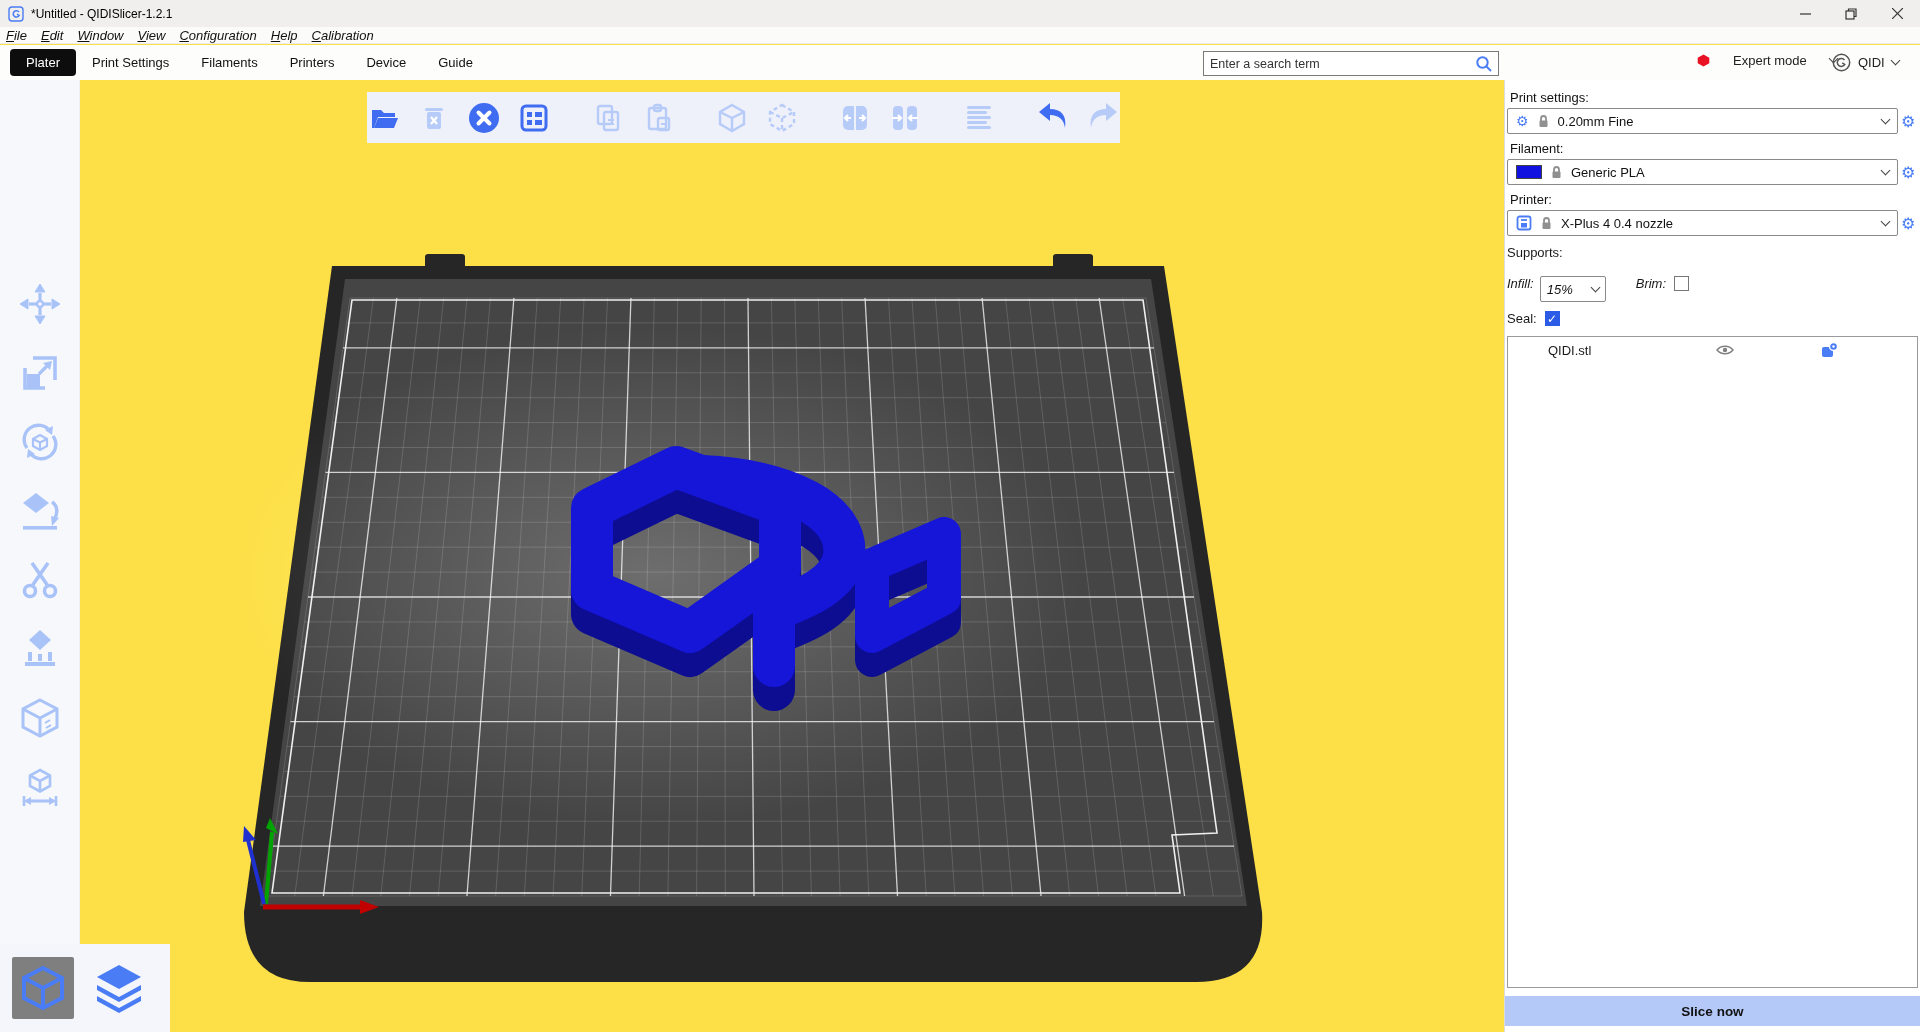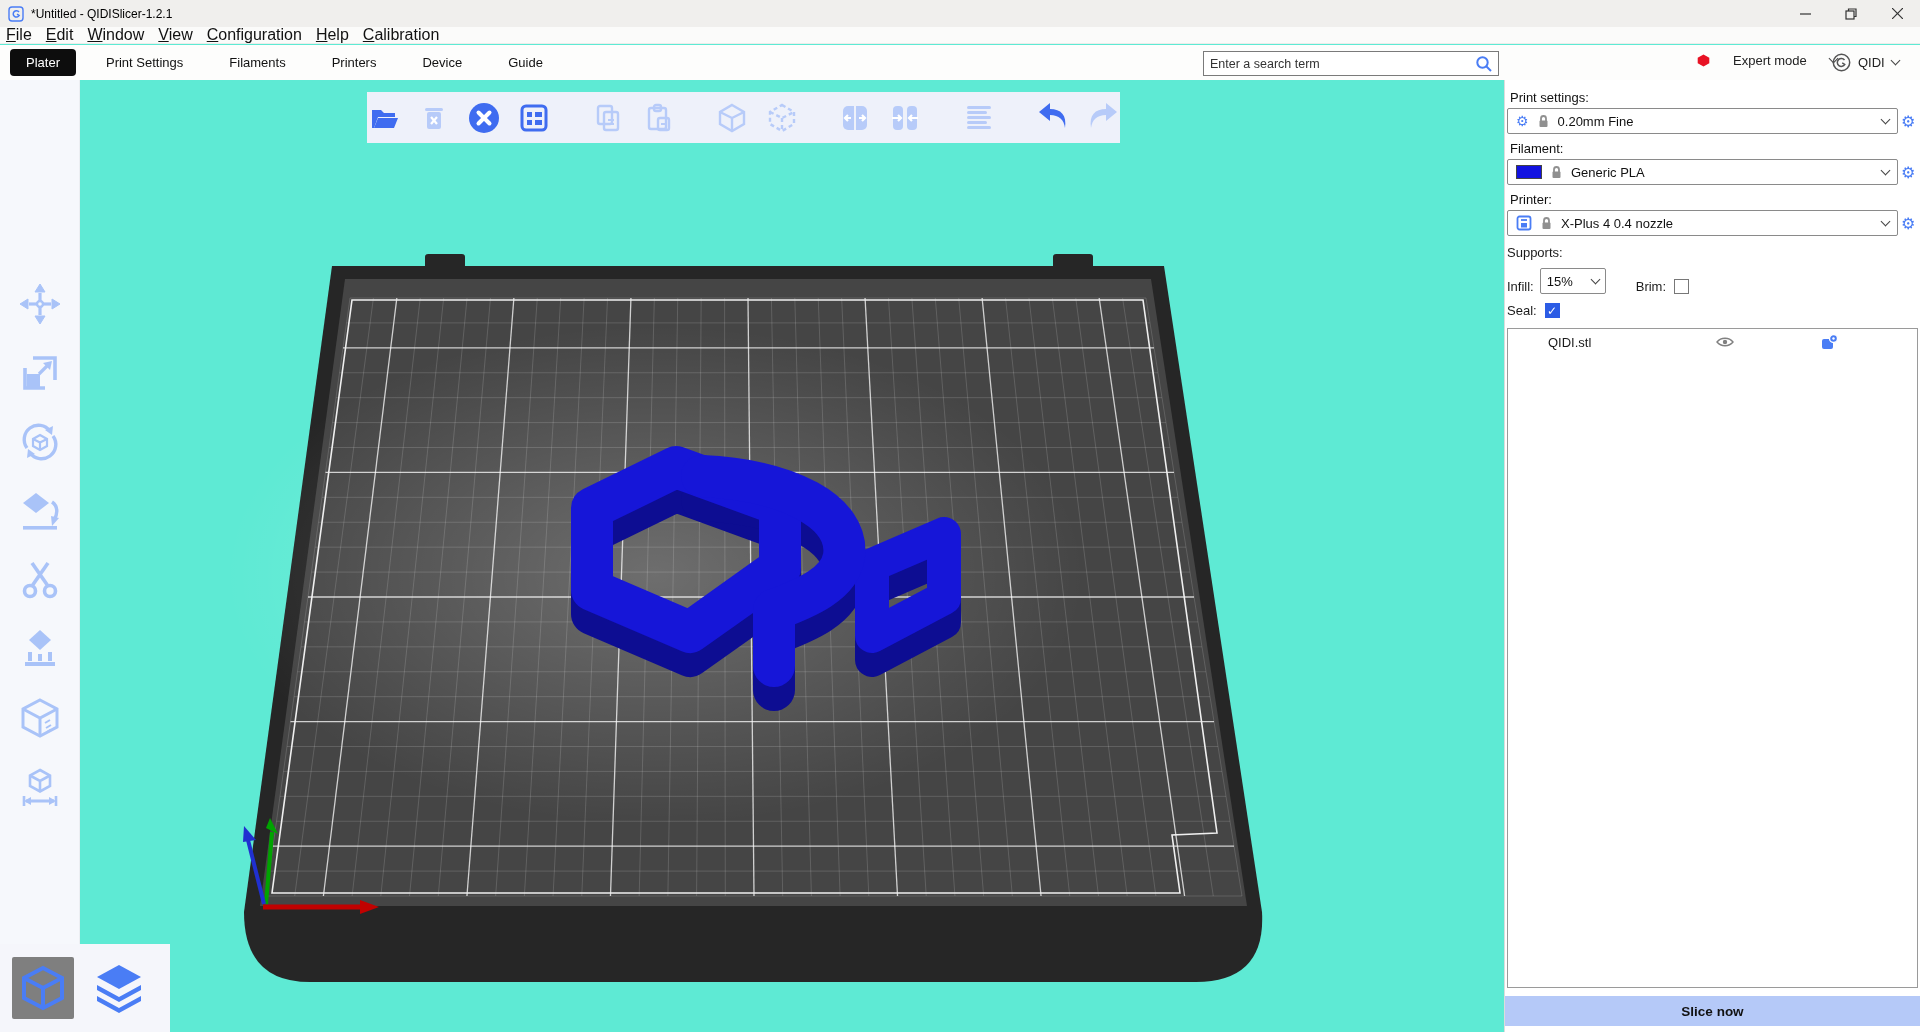--- a/index.html
+++ b/index.html
@@ -1,37 +1,37 @@
 <!DOCTYPE html>
 <html><head>
 <meta charset="utf-8">
 <style>
   * { margin:0; padding:0; box-sizing:border-box; }
   html,body { width:1920px; height:1032px; overflow:hidden; background:#fff;
     font-family:"Liberation Sans","DejaVu Sans",sans-serif; font-size:13px; color:#1a1a1a; }
-  #app { position:relative; width:1920px; height:1032px; background:#5eead4; }
+  #app { position:relative; width:1920px; height:1032px; background:#fde047; }
 
   
   .titlebar { position:absolute; left:0; top:0; width:1920px; height:27px; background:#f0efed;
     display:flex; align-items:center; }
   .titlebar .app-ico { margin:0 7px 0 8px; }
   .titlebar .title { font-size:12px; color:#000; }
   .winbtns { position:absolute; right:0; top:0; height:27px; display:flex; }
   .winbtn { width:46px; height:27px; display:flex; align-items:center; justify-content:center; }
 
   
   .menubar { position:absolute; left:0; top:27px; width:1920px; height:17px; background:#fbfbfa;
     display:flex; align-items:center; gap:14px; padding-left:6px; border-bottom:1px solid #ececea; }
-  .menu-item { display:inline-block; font-size:16px; color:#111; cursor:default; }
+  .menu-item { display:inline-block; font-size:13px; color:#111; cursor:default;font-style:italic; }
   .menu-item::first-letter { text-decoration:underline; }
 
   
   .tabbar { position:absolute; left:0; top:45px; width:1920px; height:35px; background:#fdfdfc;
     display:flex; align-items:center; }
-  .tab { font-size:13px; color:#111; padding:6px 16px; margin-right:14px; }
+  .tab { font-size:13px; color:#111; padding:6px 16px; }
   .tab.active { background:#0d0d0d; color:#fff; border-radius:4px; margin-left:10px; }
   .searchwrap { position:absolute; left:1203px; top:6px; width:296px; height:25px; background:#fff;
     border:1px solid #7a7a7a; display:flex; align-items:center; }
   .searchwrap input { flex:1; border:none; outline:none; font-size:12.5px; padding:0 6px; color:#222;
     font-family:"Liberation Sans","DejaVu Sans",sans-serif; background:transparent; }
   .searchwrap input::placeholder { color:#333; opacity:1; }
   .mode-sel, .account-sel { display:flex; align-items:center; gap:7px; font-size:13px; color:#222; }
   .mode-sel { position:absolute; left:1697px; top:8px;gap:23px; }
   .account-sel { position:absolute; left:1832px; top:8px; }
   .chev { width:7px; height:7px; border-right:1.6px solid #444; border-bottom:1.6px solid #444;
@@ -65,21 +65,21 @@
   .rp-label { font-size:13px; color:#111; margin:2px 0 3px 3px; }
   .combo-row { display:flex; align-items:center; }
   .combo { height:26px; background:#fff; border:1px solid #8a8a8a; border-radius:2px; display:flex;
     align-items:center; padding:0 8px 0 8px; gap:9px; width:394px; }
   .combo .val { flex:1; font-size:13px; color:#111; }
   .gearbtn { width:20px; display:flex; justify-content:center; color:#4a7df5; font-size:16px; }
   .gear-in { color:#4a7df5; font-size:14px; line-height:1; }
   .swatch { width:26px; height:14px; background:#1212e0; border:1px solid #444; }
   .supports-row { display:flex; align-items:flex-start; margin-top:9px; }
   .supports-row .combo { width:332px; margin-left:6px; }
-  .infill-row { display:flex; align-items:flex-end; margin-top:8px; }
+  .infill-row { display:flex; align-items:flex-start; margin-top:16px;font-style:italic; }
   .combo.small { width:66px; padding:0 6px; }
   .brim-label { margin-left:30px; }
   .checkbox { width:15px; height:15px; border:1px solid #777; background:#fff; margin-left:8px; }
   .checkbox.checked { background:#2c5ce5; border-color:#2c5ce5; color:#fff; font-size:12px;
     display:flex; align-items:center; justify-content:center; }
   .seal-row { display:flex; margin-top:9px; }
   .objtable { flex:1; margin:10px 2px 8px 2px; border:1px solid #9a9a9a; display:flex; flex-direction:column; }
   .ot-head { display:flex; height:26px; align-items:center; border-bottom:1px solid #e3e3e3; }
   .ot-row { display:flex; height:26px; align-items:center; }
   .col-name { width:200px; padding-left:18px; }

